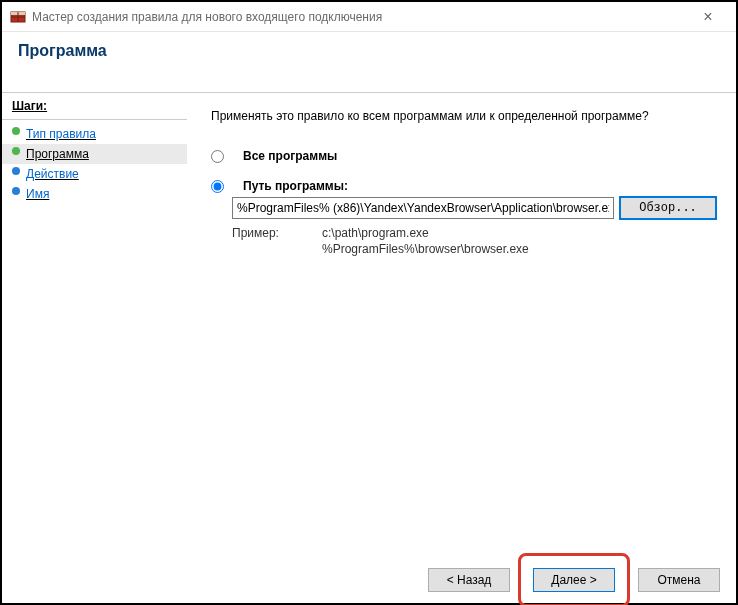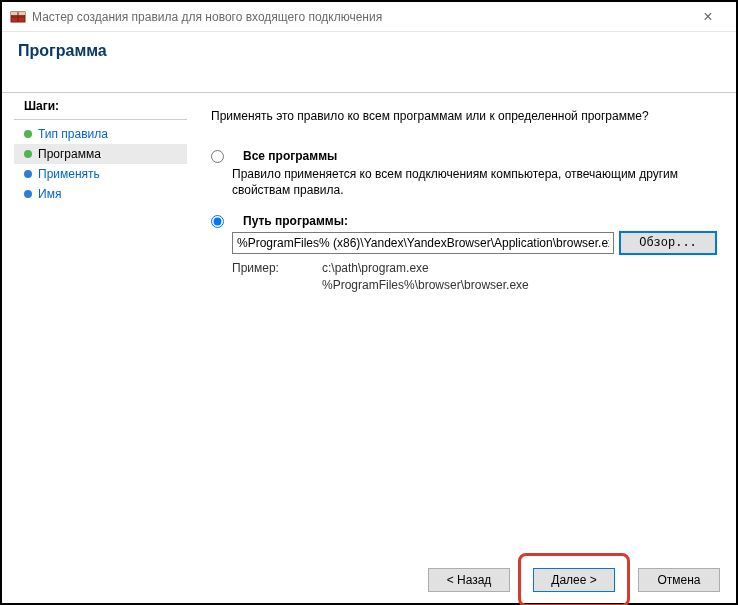--- a/index.html
+++ b/index.html
@@ -64,32 +64,33 @@
   background: #ccc;
   margin: 6px 0 0 0;
 }
 .body {
   display: flex;
   flex: 1;
   overflow: hidden;
 }
 .sidebar {
   width: 185px;
-  padding: 6px 0 6px 12px;
+  padding: 6px 0 6px 0;
+  text-decoration: underline;
 }
 .sidebar .steps-label {
   font-weight: 700;
   font-size: 12px;
   padding: 0 10px 6px 10px;
   border-bottom: 1px solid #ccc;
   margin-bottom: 4px;
 }
 .step {
   display: flex;
-  align-items: center;
+  align-items: flex-start;
   padding: 3px 10px;
   font-size: 12px;
   cursor: pointer;
 }
 .step .bullet {
   width: 8px; height: 8px;
   border-radius: 50%;
   margin-right: 6px;
 }
 .step.done .bullet { background: #4fb54f; }
@@ -222,38 +223,37 @@
       <div class="step done">
         <span class="bullet"></span>
         <span class="label">Тип правила</span>
       </div>
       <div class="step active">
         <span class="bullet"></span>
         <span class="label">Программа</span>
       </div>
       <div class="step pending">
         <span class="bullet"></span>
-        <span class="label">Применять</span>
+        <span class="label">Действие</span>
       </div>
       <div class="step pending">
         <span class="bullet"></span>
         <span class="label">Имя</span>
       </div>
     </div>
 
     <div class="content">
       <div class="question">Применять это правило ко всем программам или к определенной программе?</div>
 
       <div class="radio-group">
         <div class="radio-item">
           <div class="radio-line">
             <input type="radio" name="scope" style="">
             <label>Все программы</label>
           </div>
-          <div class="radio-sub">Правило применяется ко всем подключениям компьютера, отвечающим другим свойствам правила.</div>
         </div>
 
         <div class="radio-item">
           <div class="radio-line">
             <input type="radio" name="scope" checked="" style="">
             <label>Путь программы:</label>
           </div>
           <div class="path-row">
             <input type="text" value="%ProgramFiles% (x86)\Yandex\YandexBrowser\Application\browser.exe" style="">
             <button class="browse-btn">Обзор...</button>

